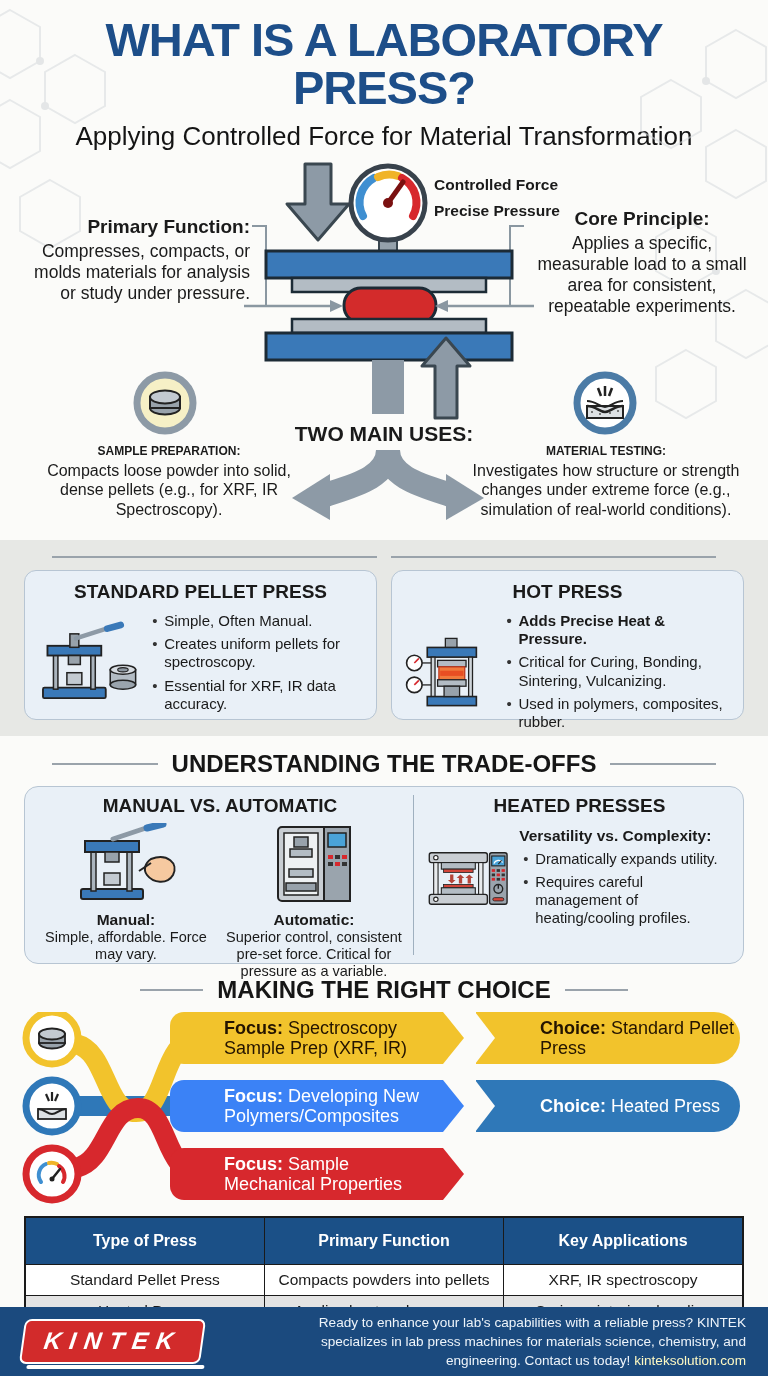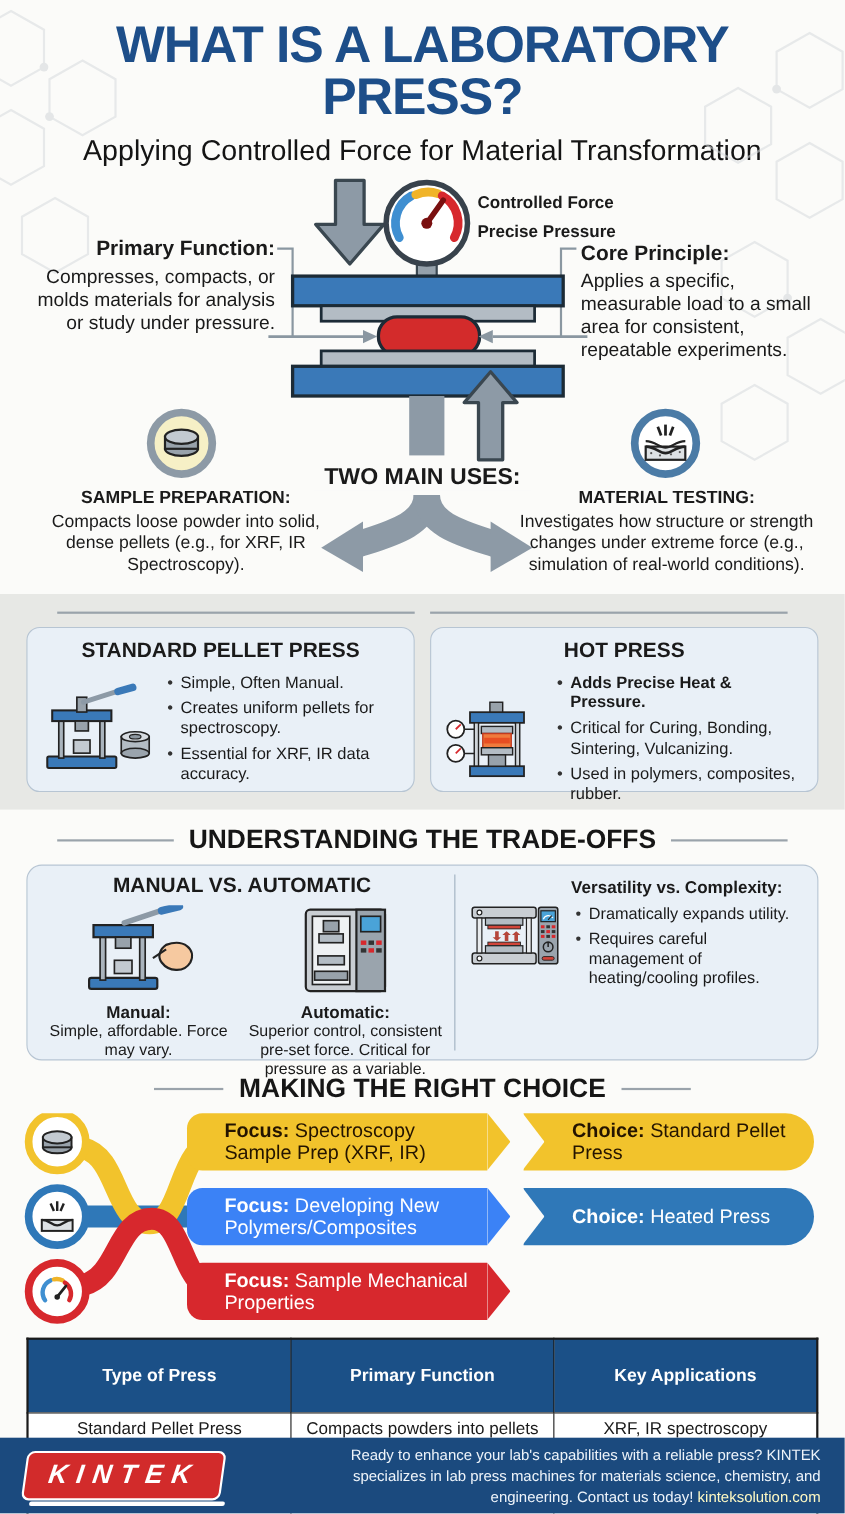--- a/index.html
+++ b/index.html
@@ -21,27 +21,27 @@
     font-size:26px;font-weight:500;color:#141414;
   }
   
   .hero{position:relative;width:768px;height:378px;margin-top:4px;}
   .hero svg.scene{position:absolute;left:0;top:0;}
   .gauge-labels{position:absolute;left:434px;top:16px;font-size:15.5px;font-weight:700;line-height:1.7;}
   .hero-note{position:absolute;}
   .hero-note .h{font-size:19px;font-weight:700;margin-bottom:3px;}
   .hero-note .b{font-size:17.5px;line-height:1.2;}
   .note-left{left:14px;top:60px;width:236px;text-align:right;}
-  .note-right{left:528px;top:64px;width:228px;text-align:left;}
+  .note-right{left:528px;top:52px;width:228px;text-align:center;}
   .two-uses{
     position:absolute;left:0;top:266px;width:768px;text-align:center;
   }
   .two-uses span{background:rgba(251,251,249,.96);padding:1px 10px;font-size:21px;font-weight:800;}
   .use-block{position:absolute;text-align:center;}
-  .use-block .h{font-size:16px;font-weight:800;margin-bottom:3px;}
+  .use-block .h{font-size:12px;font-weight:800;margin-bottom:3px;}
   .use-block .b{font-size:16px;line-height:1.22;}
   .use-left{left:26px;top:288px;width:286px;}
   .use-right{left:458px;top:288px;width:296px;}
   
   .sec-head{
     display:flex;align-items:center;gap:14px;margin:0 52px;
   }
   .sec-head .line{flex:1;height:0;border-top:2px solid #9aa3ab;}
   .sec-head .t{font-size:24px;font-weight:800;white-space:nowrap;color:#161616;}
   
@@ -79,31 +79,31 @@
   .focus-bar{left:170px;width:273px;border-radius:14px 0 0 14px;padding-left:34px;}
   .focus-bar::after{
     content:"";position:absolute;right:-21px;top:0;width:21px;height:52px;
     background:inherit;clip-path:polygon(0 0,100% 50%,0 100%);
   }
   .choice-bar{left:476px;width:264px;border-radius:0 26px 26px 0;padding-left:44px;}
   .choice-bar::before{
     content:"";position:absolute;left:-1px;top:0;width:20px;height:52px;
     background:#fbfbf9;clip-path:polygon(0 0,100% 50%,0 100%);
   }
-  .crow-bar .txt{font-size:18px;line-height:1.12;}
+  .crow-bar .txt{font-size:18px;line-height:1.12;margin-left:20px;}
   .crow-bar .lbl{font-weight:700;}
   .row-y1{top:0;} .row-y2{top:68px;} .row-y3{top:136px;}
   .c-dark{color:#241400;} .c-light{color:#fff;}
   
   table.summary{
     border-collapse:collapse;margin:12px 24px 0;width:720px;
     border:2px solid #1a1a1a;table-layout:fixed;
   }
   table.summary th{
-    background:#1b5087;color:#fff;font-size:16px;font-weight:700;padding:24px 4px;
+    background:#1b5087;color:#fff;font-size:16px;font-weight:700;padding:14px 4px;
     border:1.5px solid #1a1a1a;
   }
   table.summary td{
     font-size:15.5px;text-align:center;padding:6px 4px;border:1.5px solid #1a1a1a;background:#fff;
   }
   table.summary tr.alt td{background:#e3e3e3;}
   
   .footer{
     position:absolute;left:0;bottom:0;width:768px;height:69px;background:#1b4a7e;
     display:flex;align-items:center;box-sizing:border-box;padding:0 22px;
@@ -345,20 +345,21 @@
             <rect x="26" y="26" width="22" height="8" fill="#b3bcc4" stroke="#222" stroke-width="1.5"></rect>
             <rect x="25" y="46" width="24" height="8" fill="#b3bcc4" stroke="#222" stroke-width="1.5"></rect>
             <rect x="22" y="60" width="30" height="8" fill="#98a2ab" stroke="#222" stroke-width="1.5"></rect>
           </svg>
           <div class="cap-h">Automatic:</div>
           <div class="cap-b">Superior control, consistent pre-set force. Critical for pressure as a variable.</div>
         </div>
       </div>
     </div>
     <div class="to-right">
+      <div class="to-title">HEATED PRESSES</div>
       <div class="hp-row">
         <svg width="152" height="112" viewBox="0 0 152 112">
           <rect x="6" y="8" width="106" height="18" rx="4" fill="#c9ced3" stroke="#222" stroke-width="2.5"></rect>
           <circle cx="18" cy="17" r="4" fill="#fff" stroke="#222" stroke-width="2"></circle>
           <rect x="6" y="84" width="106" height="18" rx="4" fill="#c9ced3" stroke="#222" stroke-width="2.5"></rect>
           <circle cx="18" cy="93" r="4" fill="#fff" stroke="#222" stroke-width="2"></circle>
           <rect x="14" y="26" width="8" height="58" fill="#e8ebed" stroke="#222" stroke-width="2"></rect>
           <rect x="96" y="26" width="8" height="58" fill="#e8ebed" stroke="#222" stroke-width="2"></rect>
           <rect x="28" y="26" width="62" height="12" fill="#b3bcc4" stroke="#222" stroke-width="2"></rect>
           <rect x="32" y="38" width="54" height="6" fill="#d2453a" stroke="#222" stroke-width="1.5"></rect>

